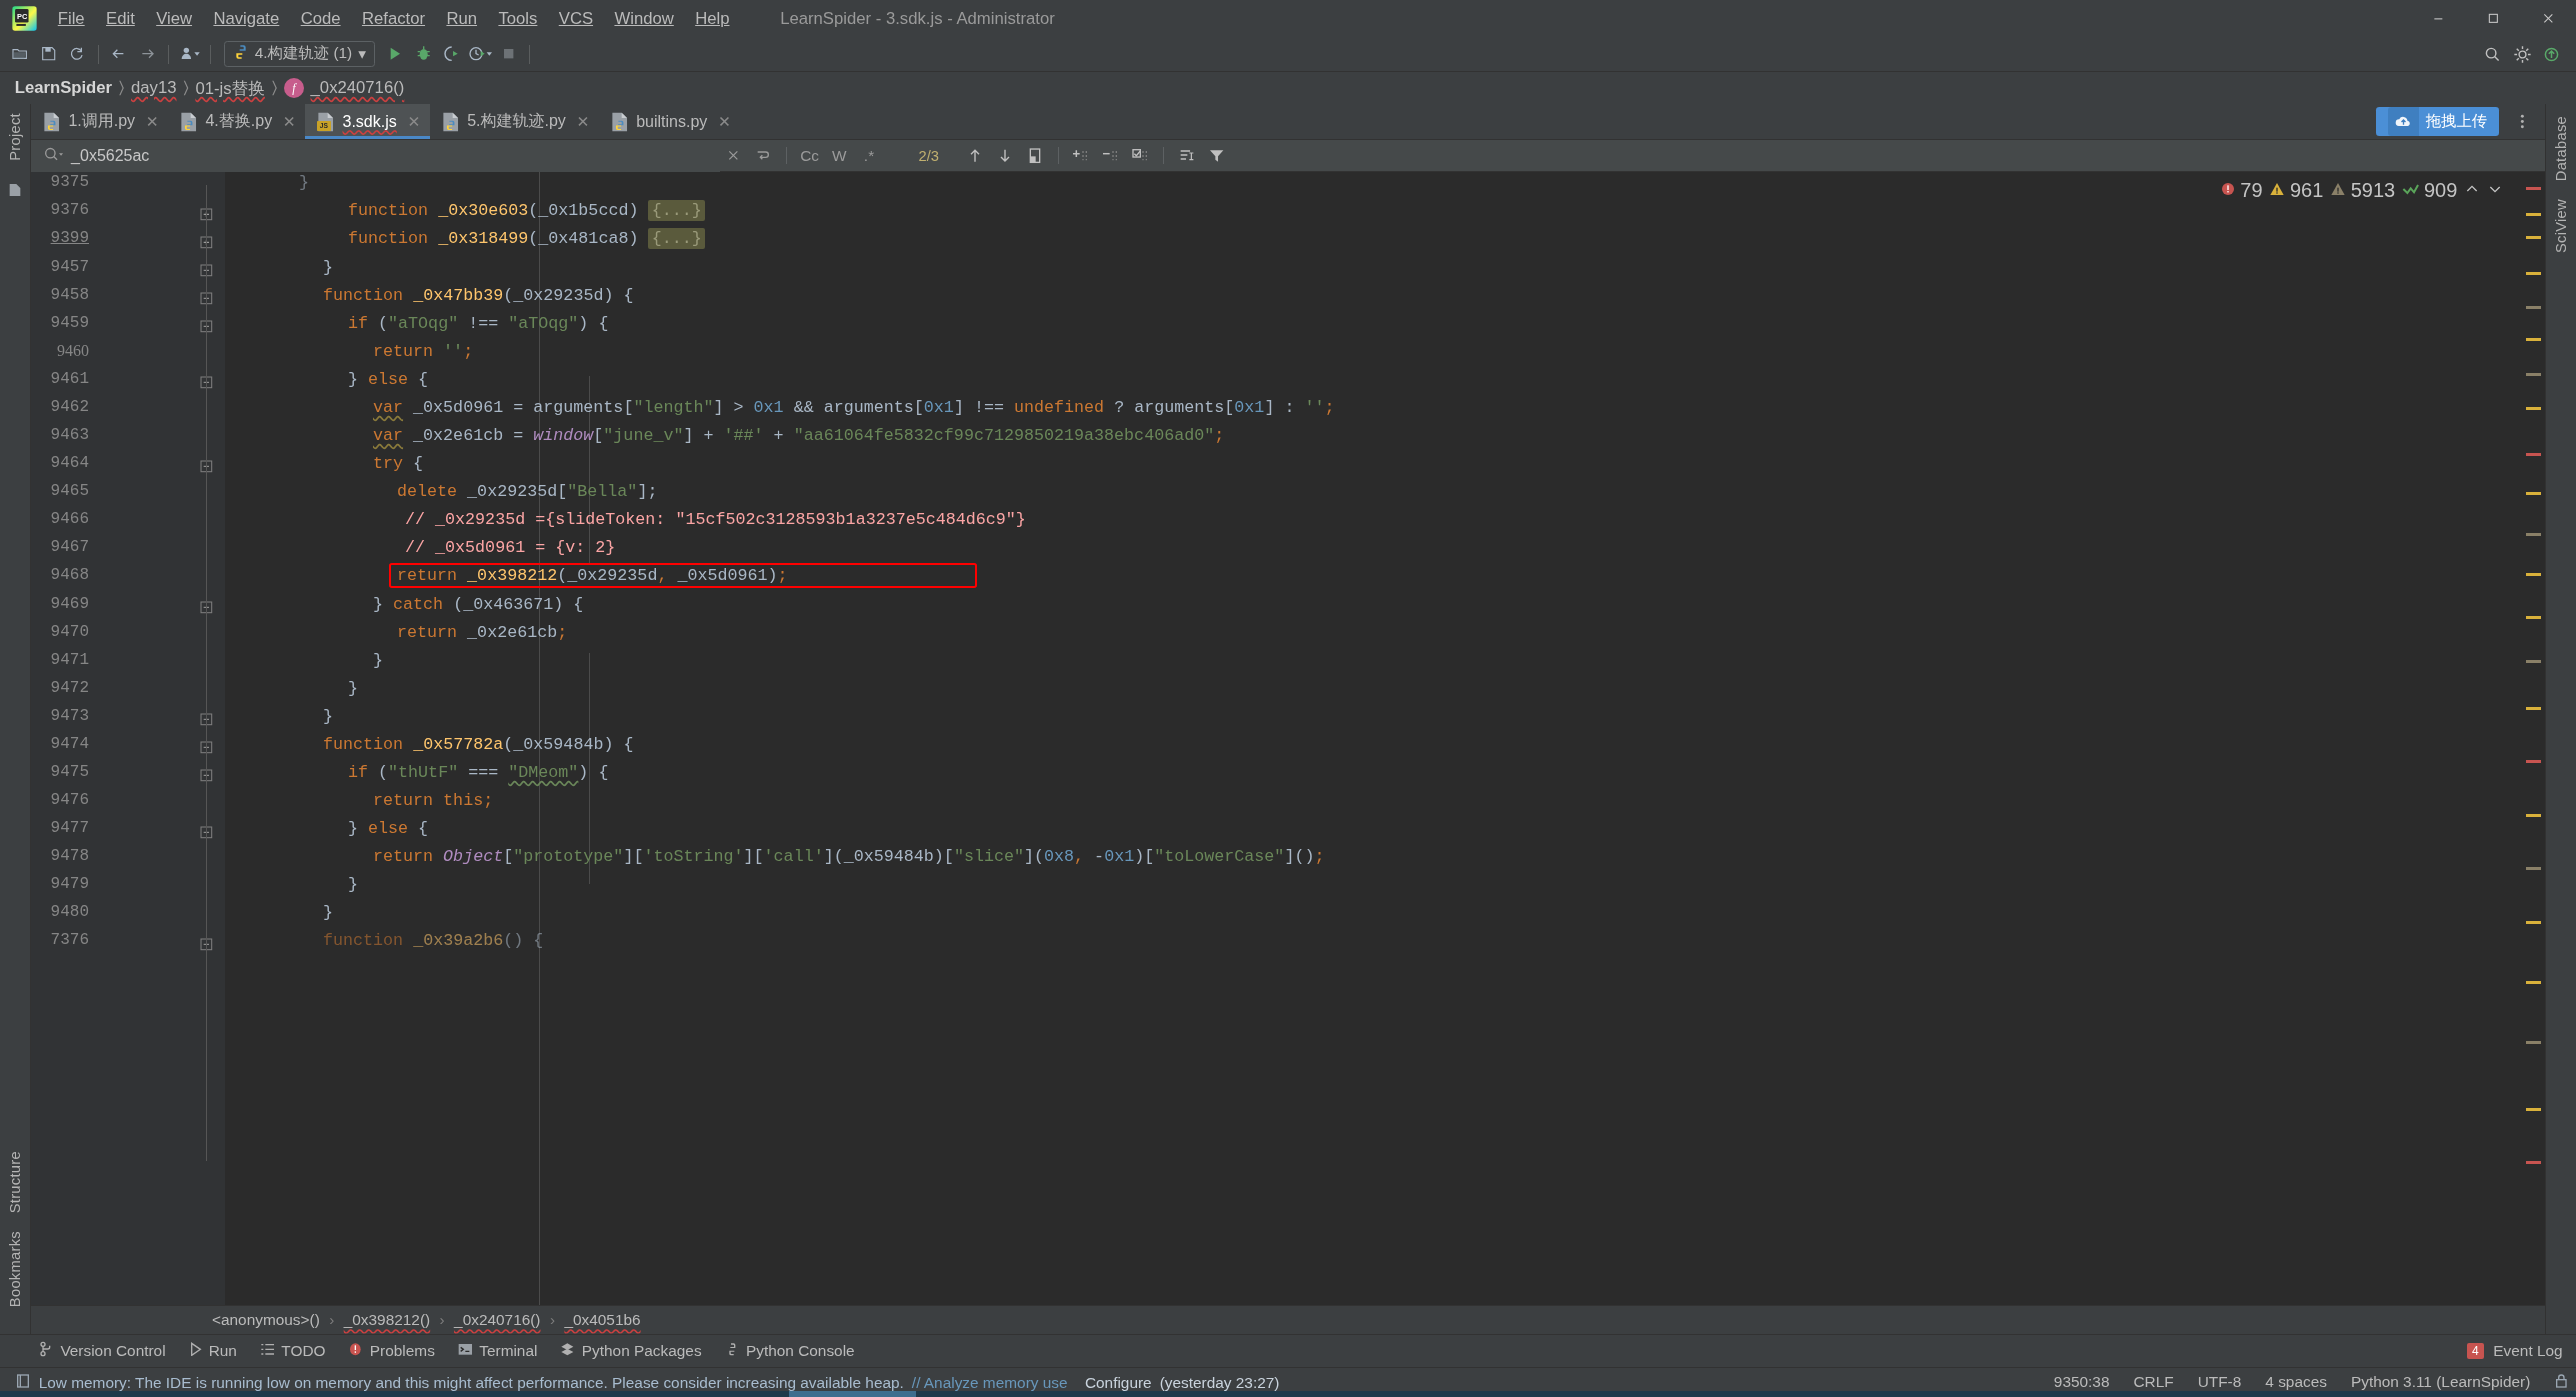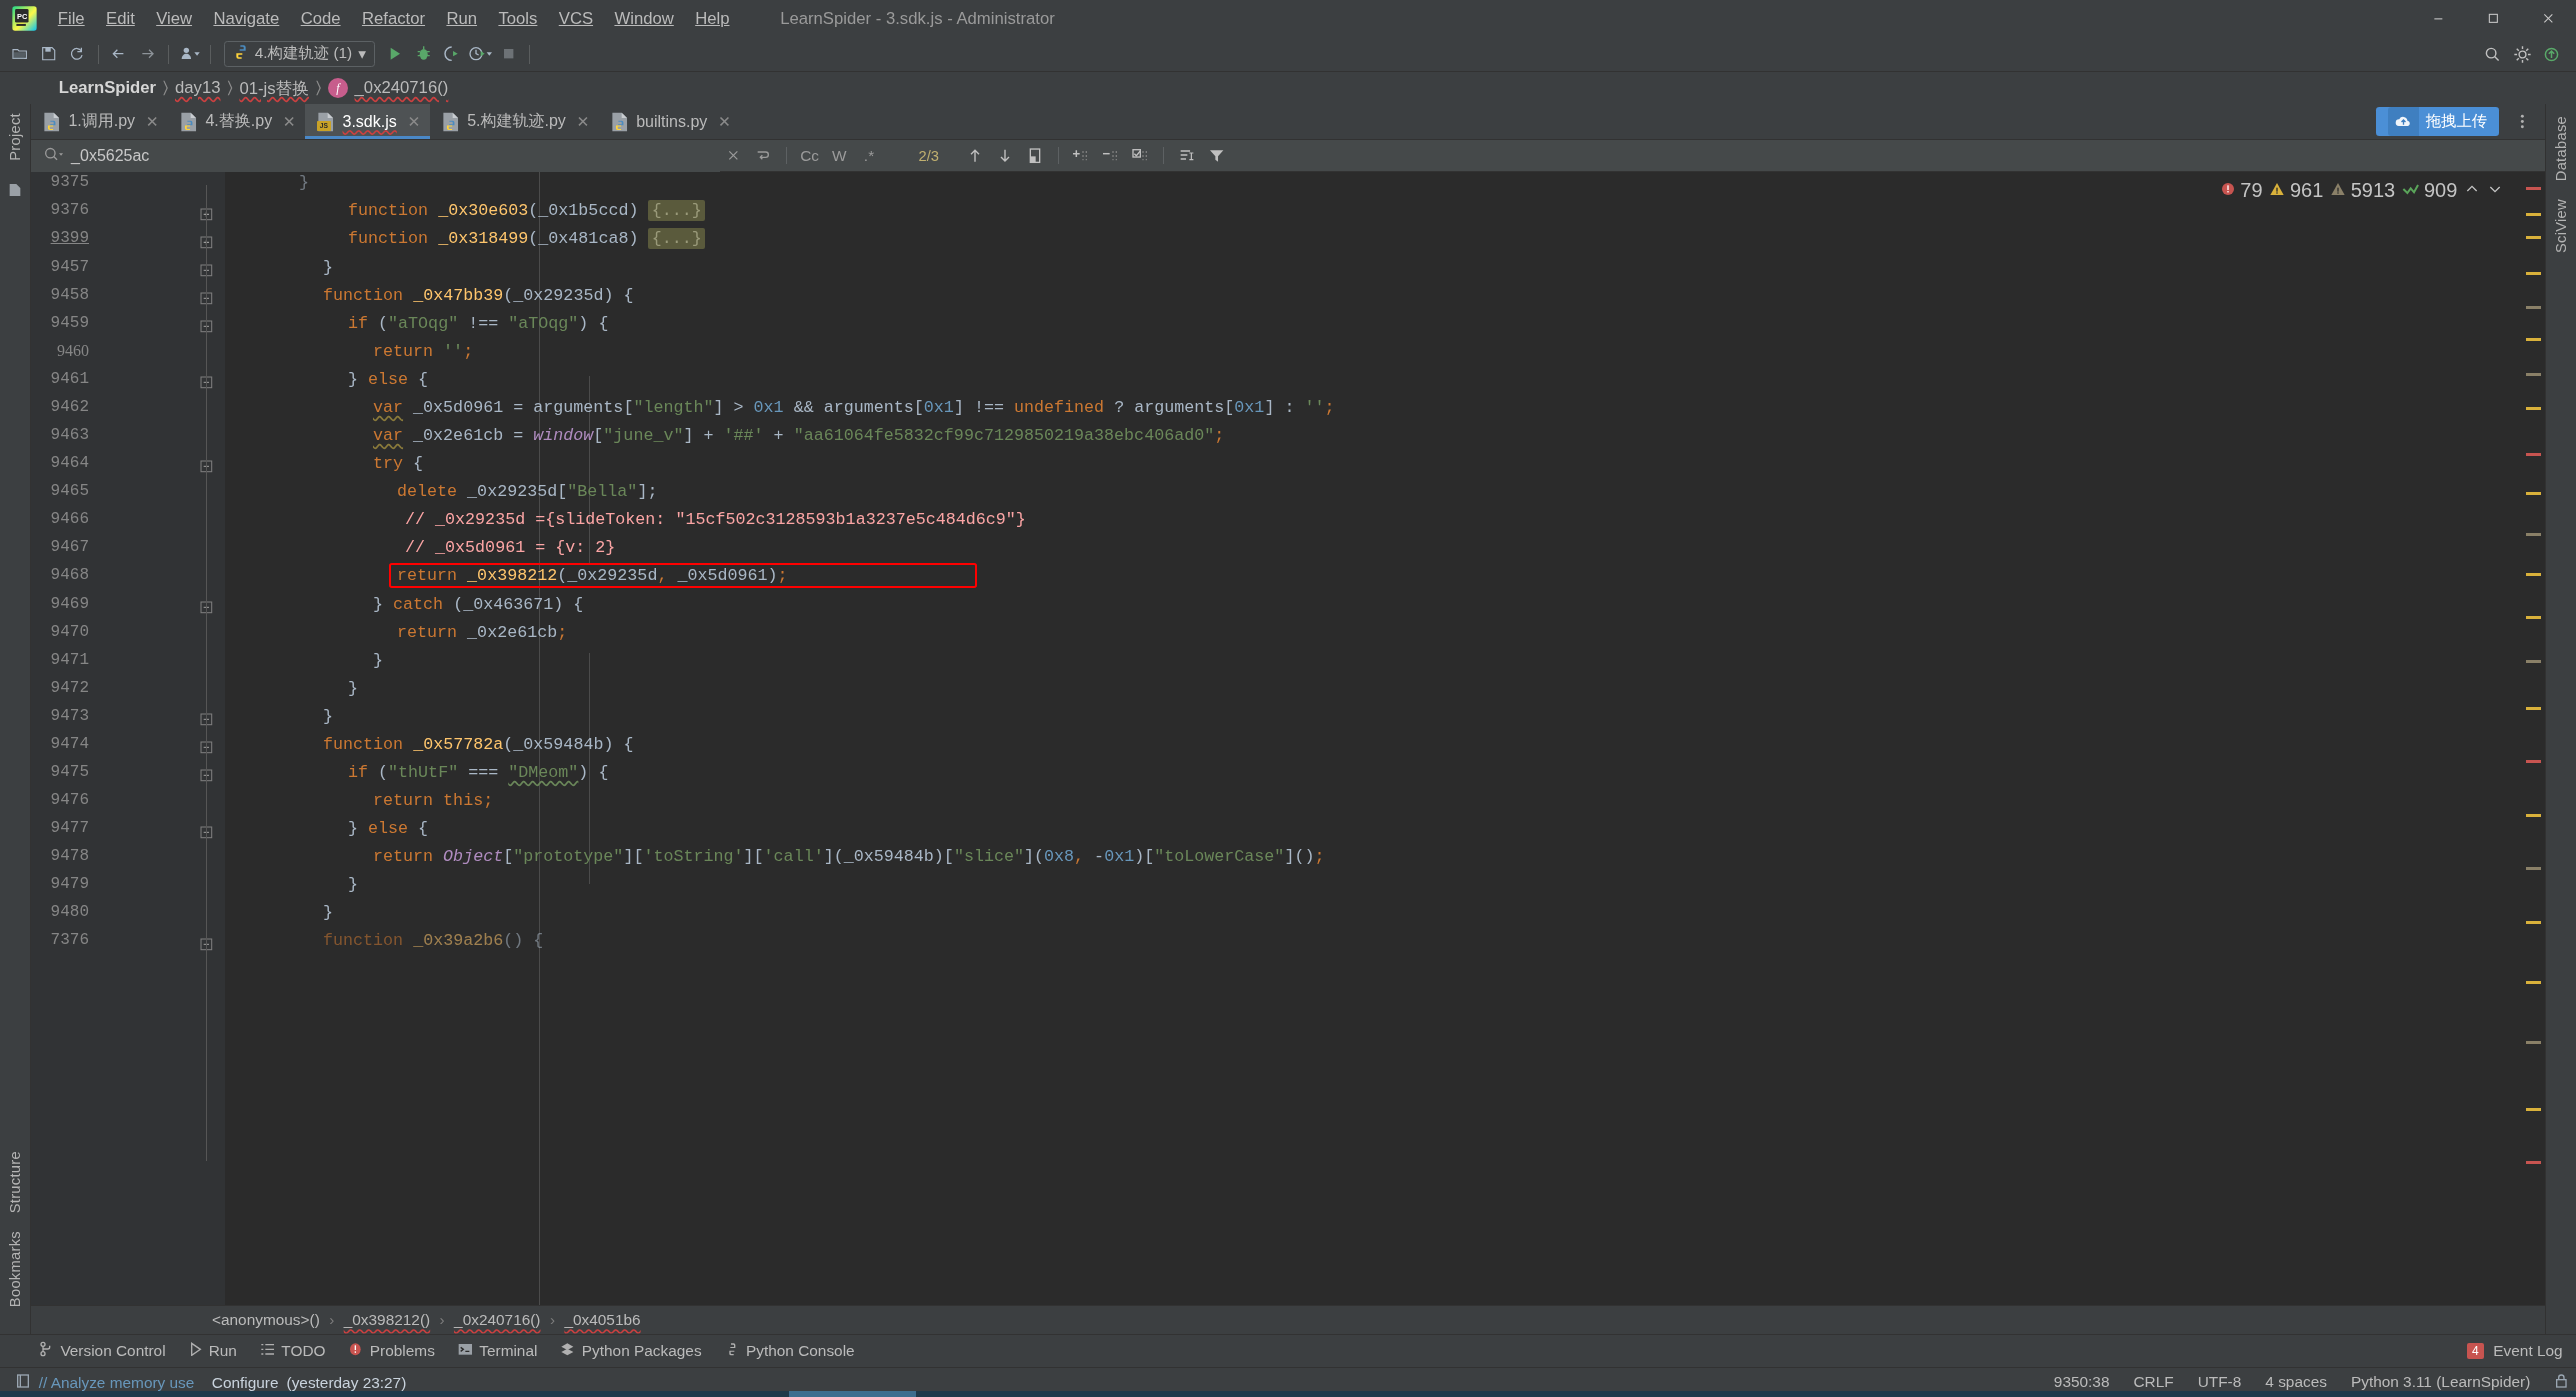--- a/index.html
+++ b/index.html
@@ -45,21 +45,21 @@
     color: #bbbbbb; font-size: 15.4px; white-space: nowrap;
   }
   .toolbar-right { margin-left: auto; display: flex; align-items: center; gap: 2.7px; padding-right: 4px; }
 
   
   .navbar {
     height: 32px; flex: 0 0 32px; background: #3c3f41; display: flex; align-items: center;
     padding-left: 14.7px; gap: 6.7px; font-size: 16.7px; color: #bbbbbb;
   }
   .crumb { display: flex; align-items: center; gap: 6px; white-space: nowrap; }
-  .crumb.bold { font-weight: bold; color: #d6d6d6; margin-left: 44px; }
+  .crumb.bold { font-weight: bold; color: #d6d6d6; }
   .crumb-sep { color: #8c8c8c; font-size: 16.7px; }
   .sq-underline { text-decoration: underline; text-decoration-style: wavy; text-decoration-color: #cc4040; text-underline-offset: 3.3px; }
   .fn-badge {
     width: 20px; height: 20px; border-radius: 50%; background: #c75d8c; color: #fff;
     font-size: 12px; font-style: italic; display: inline-flex; align-items: center; justify-content: center;
     font-family: "Liberation Serif", serif;
   }
 
   
   .body-wrap { flex: 1 1 auto; display: flex; min-height: 0; }
@@ -844,20 +844,21 @@
     </div>
   </div>
 
   <div class="statusbar">
     <span>
       <svg width="16" height="16" viewBox="0 0 24 24">
           <rect x="4" y="3" width="16" height="18" fill="none" stroke="#9aa6b2" stroke-width="2"></rect>
           <path d="M8 3v18" stroke="#9aa6b2" stroke-width="2"></path>
         </svg>
     </span>
+    <span>Low memory: The IDE is running low on memory and this might affect performance. Please consider increasing available heap.</span>
     <span style="color:#6897bb;">// Analyze memory use</span>
     <span style="color:#c9d3dd; margin-left:9.4px;">Configure</span>
     <span style="color:#c9d3dd;">(yesterday 23:27)</span>
     <span class="sb-right">
       <span>9350:38</span>
       <span>CRLF</span>
       <span>UTF-8</span>
       <span>4 spaces</span>
       <span>Python 3.11 (LearnSpider)</span>
       <span>

